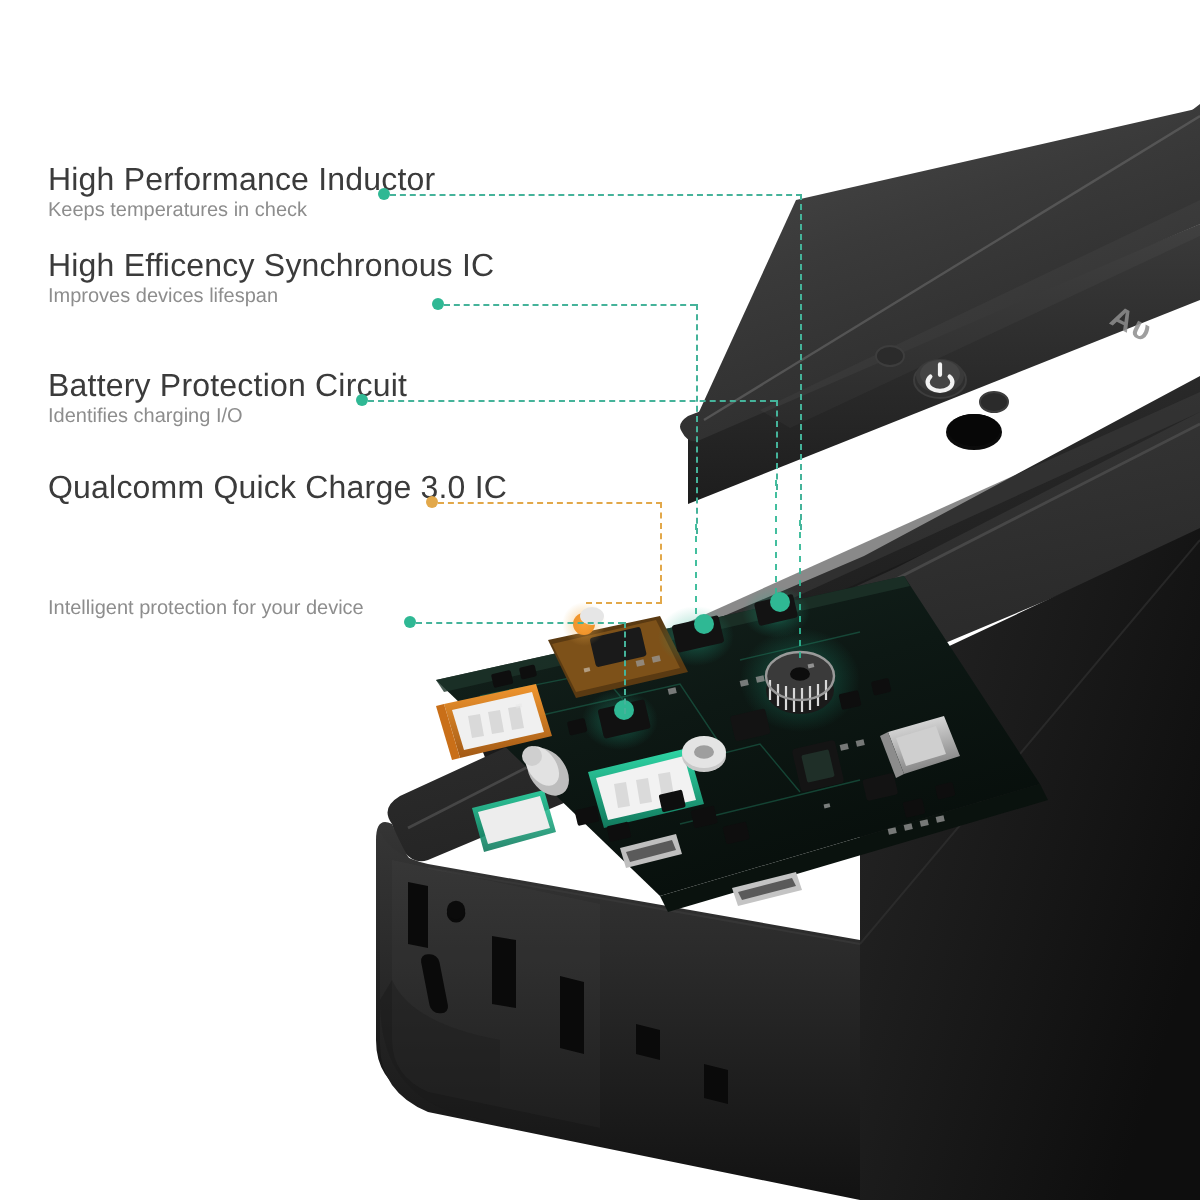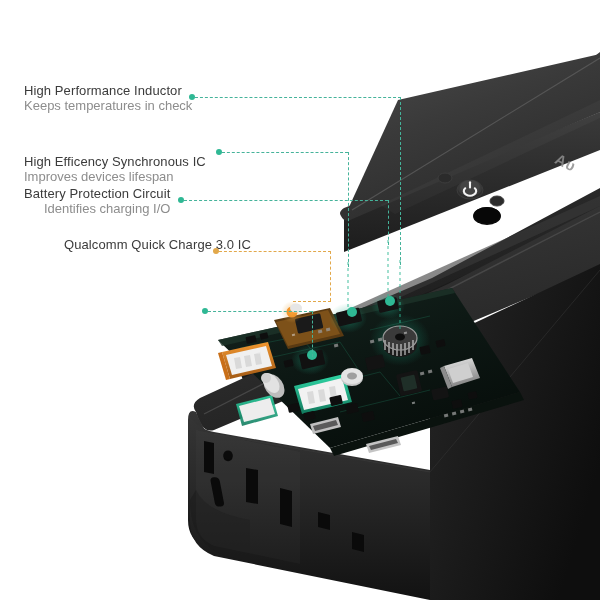--- a/index.html
+++ b/index.html
@@ -6,25 +6,25 @@
   body{
     width:600px;height:600px;overflow:hidden;background:#ffffff;
     font-family:"Liberation Sans", sans-serif;
     position:relative;
   }
   #stage{position:absolute;inset:0;width:600px;height:600px;overflow:hidden;background:#fff;}
 
   
   .callout{position:absolute;left:24px;}
   .callout .title{
-    font-size:13px;color:#3b3b3b;letter-spacing:.1px;white-space:nowrap;
+    font-size:16px;color:#3b3b3b;letter-spacing:.1px;white-space:nowrap;
     font-weight:400;line-height:15px;
   }
   .callout .sub{
-    font-size:13px;color:#8d8d8d;white-space:nowrap;margin-top:3px;line-height:10px;
+    font-size:10px;color:#8d8d8d;white-space:nowrap;margin-top:3px;line-height:10px;
   }
   .dot{position:absolute;width:6px;height:6px;border-radius:50%;}
 
   
   .lead{position:absolute;}
   .lead.h{height:0;border-top:1px dashed #45b39a;}
   .lead.v{width:0;border-left:1px dashed #45b39a;}
   .lead.amber.h{border-top-color:#e2a84a;}
   .lead.amber.v{border-left-color:#e2a84a;}
 
@@ -332,36 +332,37 @@
 
   <div class="lead h" style="left:208px;top:311px;width:104px;"></div>
   <div class="lead v" style="left:312px;top:311px;height:46px;"></div>
 
   <div class="callout" style="top:83px;">
     <div class="title">High Performance Inductor</div>
     <div class="sub">Keeps temperatures in check</div>
   </div>
   <div class="dot" style="left:189px;top:94px;background:#2fb894;"></div>
 
-  <div class="callout" style="top:154px;">
+  <div class="callout" style="top:126px;">
     <div class="title">High Efficency Synchronous IC</div>
     <div class="sub">Improves devices lifespan</div>
   </div>
   <div class="dot" style="left:216px;top:149px;background:#2fb894;"></div>
 
-  <div class="callout" style="top:186px;text-align:right;">
+  <div class="callout" style="top:186px;">
     <div class="title">Battery Protection Circuit</div>
     <div class="sub">Identifies charging I/O</div>
   </div>
   <div class="dot" style="left:178px;top:197px;background:#2fb894;"></div>
 
-  <div class="callout" style="top:237px;margin-left:40px;">
+  <div class="callout" style="top:237px;">
     <div class="title">Qualcomm Quick Charge 3.0 IC</div>
   </div>
   <div class="dot" style="left:213px;top:248px;background:#e2a84a;"></div>
 
   <div class="callout" style="top:297px;">
+    <div class="sub">Intelligent protection for your device</div>
   </div>
   <div class="dot" style="left:202px;top:308px;background:#2fb894;"></div>
 
   <div class="lidtxt" style="left:560px;top:150px;">Aυ</div>
 
 </div>
 
 </body></html>

